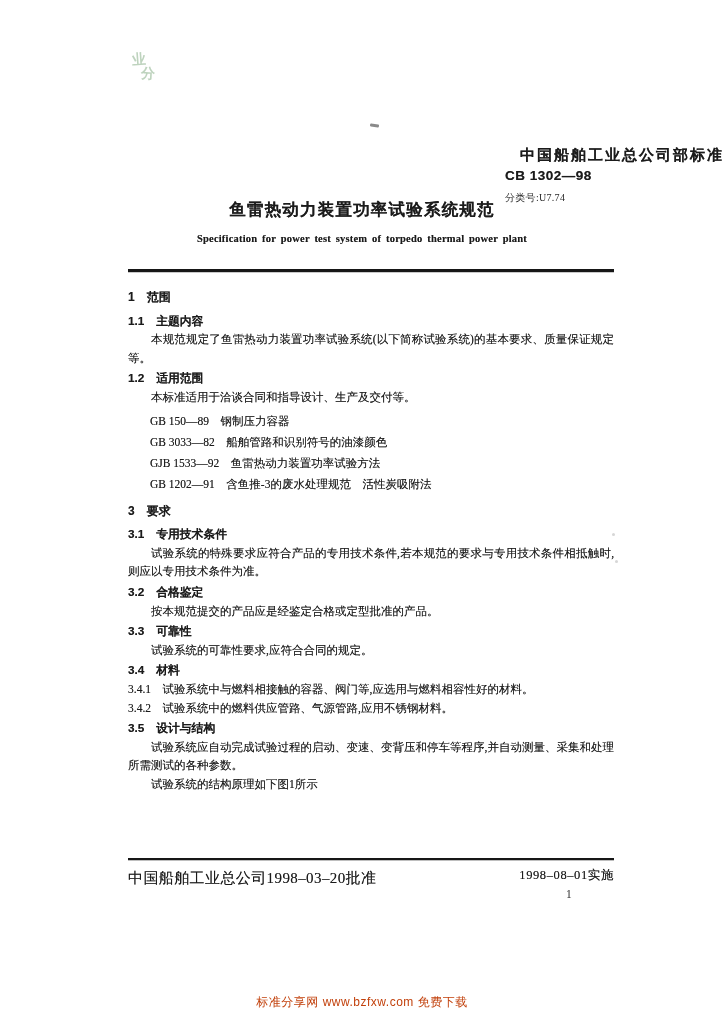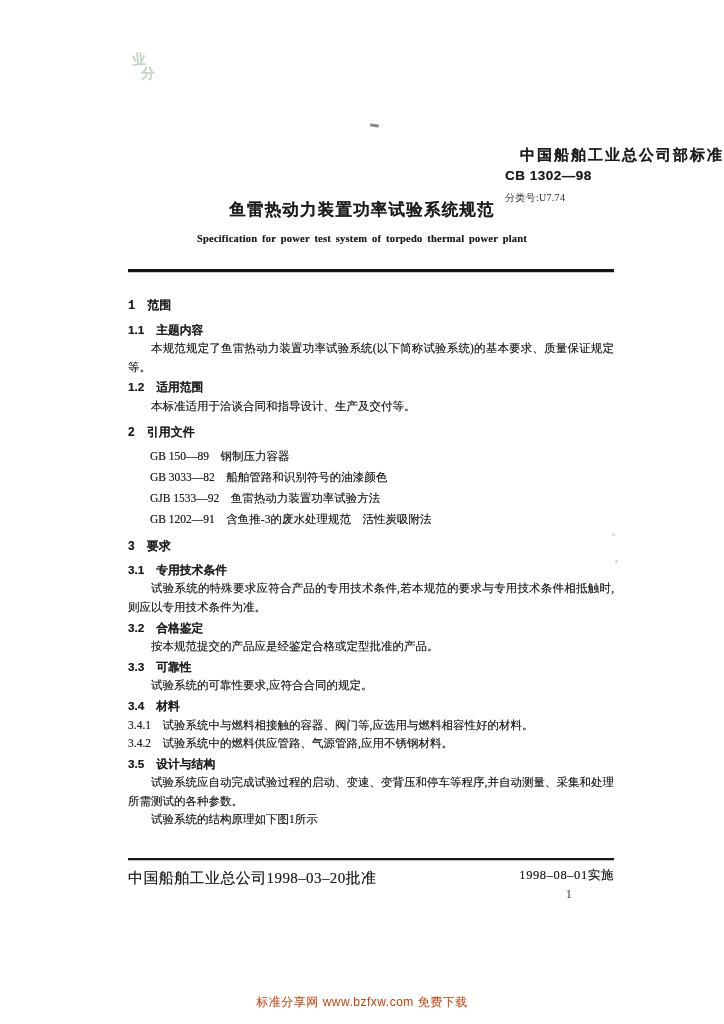--- a/index.html
+++ b/index.html
@@ -50,21 +50,21 @@
   .doc{
     position:absolute;left:128px;top:284px;width:486px;
     font-size:11.5px;line-height:18.6px;
     text-shadow:0 0 .45px rgba(25,25,25,.55);
   }
   .ln{margin:0;}
   .h1{
     font-family:"Liberation Sans","DejaVu Sans",sans-serif;
     font-weight:700;font-size:12px;margin:7px 0 5px;
   }
-  .h1.first{margin-top:13px;font-family:Liberation Mono, monospace;}
+  .h1.first{margin-top:4px;}
   .h2{
     font-family:"Liberation Sans","DejaVu Sans",sans-serif;
     font-weight:700;font-size:11.8px;margin-top:2px;
   }
   .p{text-indent:2em;text-align:justify;}
   .h3p{text-align:justify;}
   .ref{padding-left:22px;line-height:21px;}
   .ref-first{margin-top:4px;}
   .ref-last{margin-bottom:4px;}
   
@@ -120,21 +120,20 @@
   <div class="title-cn">鱼雷热动力装置功率试验系统规范</div>
   <div class="title-en">Specification for power test system of torpedo thermal power plant</div>
   <div class="rule rule-top"></div>
 
   <div class="doc">
     <div class="ln h1 first">1　范围</div>
     <div class="ln h2">1.1　主题内容</div>
     <div class="ln p">本规范规定了鱼雷热动力装置功率试验系统(以下简称试验系统)的基本要求、质量保证规定等。</div>
     <div class="ln h2">1.2　适用范围</div>
     <div class="ln p">本标准适用于洽谈合同和指导设计、生产及交付等。</div>
-    <div class="ln h1">2　引用文件</div>
     <div class="ln ref ref-first">GB 150—89　钢制压力容器</div>
     <div class="ln ref">GB 3033—82　船舶管路和识别符号的油漆颜色</div>
     <div class="ln ref">GJB 1533—92　鱼雷热动力装置功率试验方法</div>
     <div class="ln ref ref-last">GB 1202—91　含鱼推-3的废水处理规范　活性炭吸附法</div>
     <div class="ln h1">3　要求</div>
     <div class="ln h2">3.1　专用技术条件</div>
     <div class="ln p">试验系统的特殊要求应符合产品的专用技术条件,若本规范的要求与专用技术条件相抵触时,则应以专用技术条件为准。</div>
     <div class="ln h2">3.2　合格鉴定</div>
     <div class="ln p">按本规范提交的产品应是经鉴定合格或定型批准的产品。</div>
     <div class="ln h2">3.3　可靠性</div>

